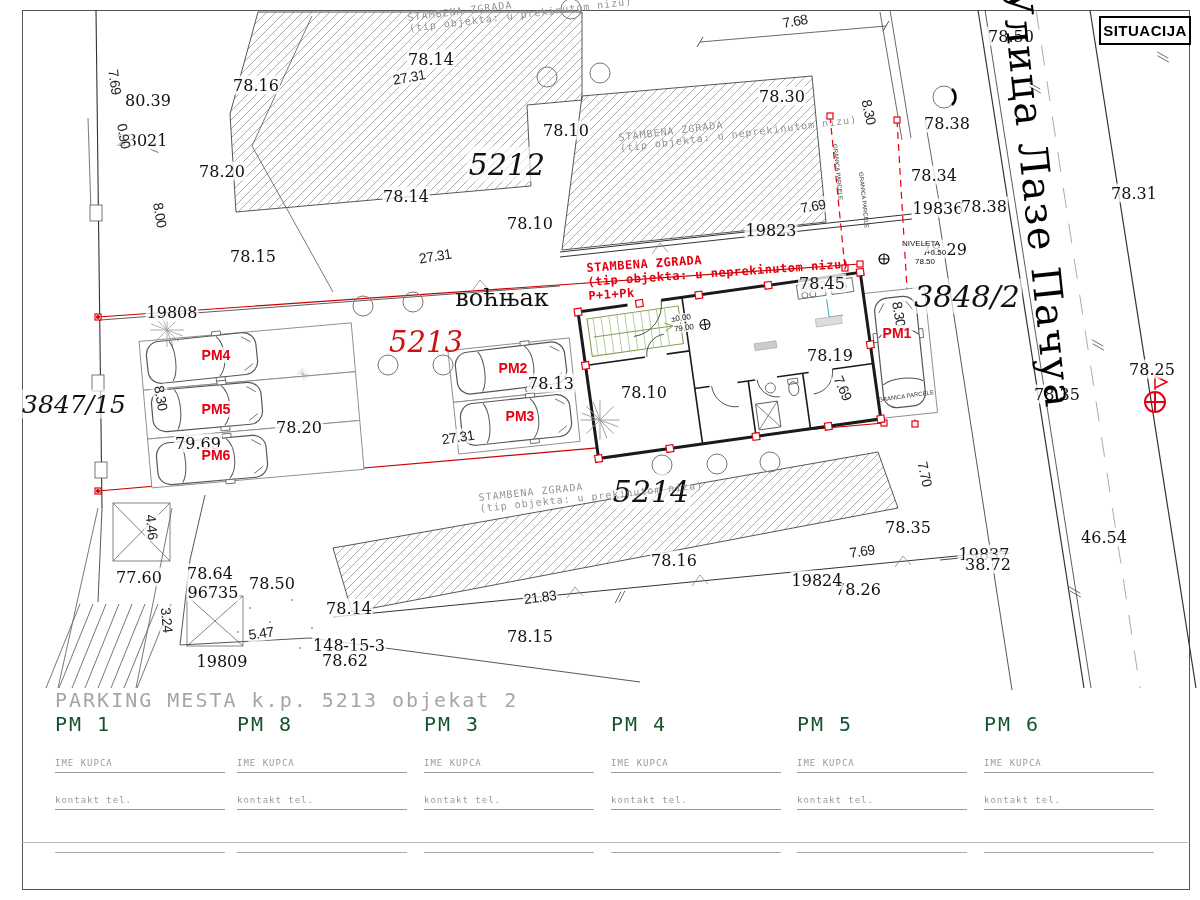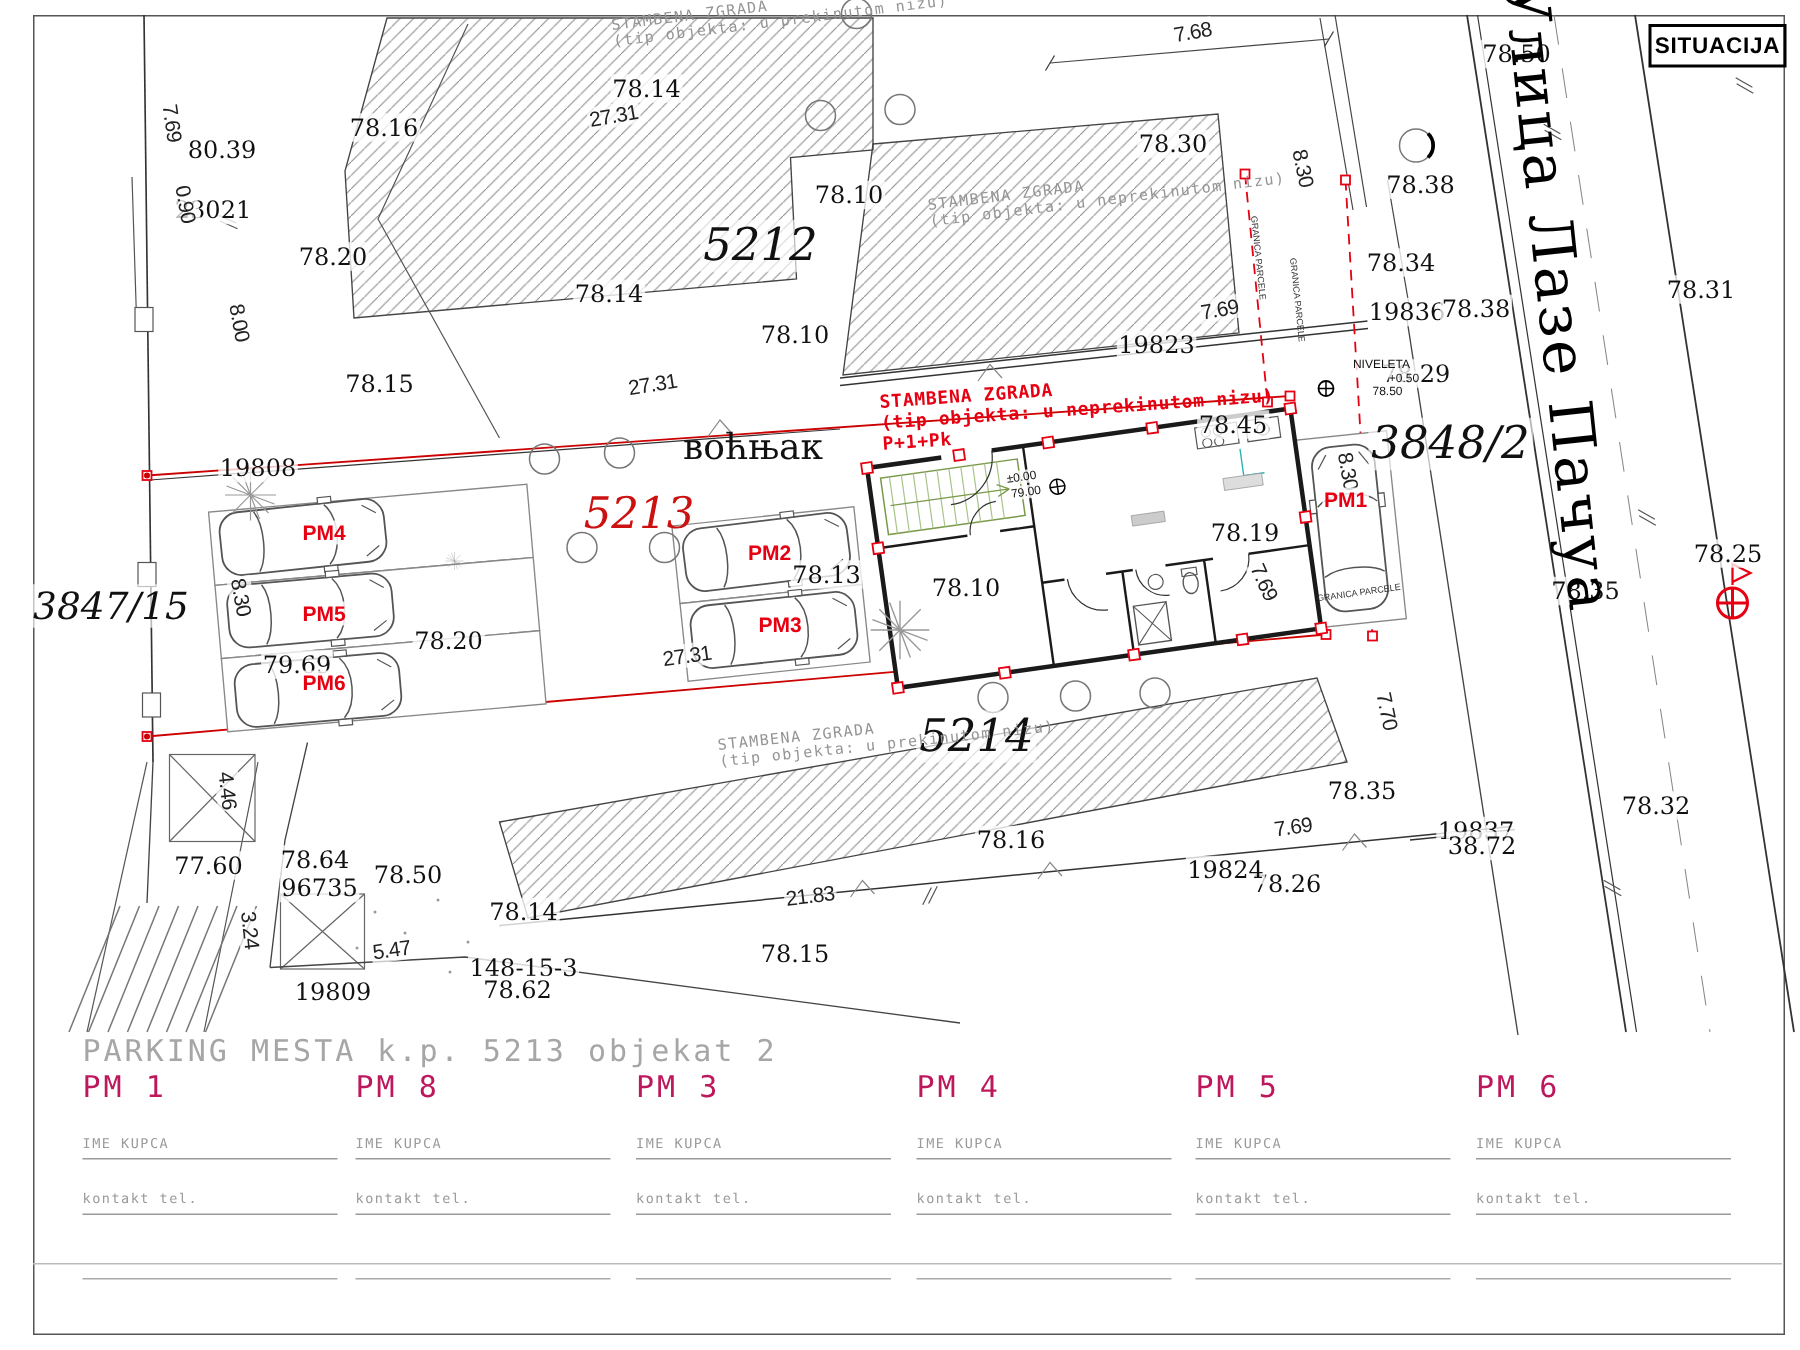--- a/index.html
+++ b/index.html
@@ -22,21 +22,21 @@
   .note.gray{font:10px "DejaVu Sans Mono",monospace;color:#949494;letter-spacing:1px;}
   .note.red{font:700 12px "DejaVu Sans Mono",monospace;color:#e60012;letter-spacing:.5px;line-height:1.15;}
   #situacija-box{position:absolute;left:1099px;top:16px;width:88px;height:25px;border:2px solid #000;
     z-index:3;display:flex;align-items:center;justify-content:center;
     font:900 15px "Liberation Sans",sans-serif;letter-spacing:.5px;}
   
   #parking{position:absolute;left:0;top:680px;width:1088px;height:165px;z-index:2;}
   #parking-title{position:absolute;left:55px;top:8px;font:20px "DejaVu Sans Mono",monospace;
     color:#a6a6a6;letter-spacing:2px;}
   .pcol{position:absolute;top:32px;width:170px;}
-  .pcol .phead{font:20px "DejaVu Sans Mono",monospace;color:#be185d;letter-spacing:2px;}
+  .pcol .phead{font:20px "DejaVu Sans Mono",monospace;color:#14532d;letter-spacing:2px;}
   .pcol .fld{margin-top:22px;border-bottom:1px solid #9a9a9a;padding-bottom:2px;
     font:9px "DejaVu Sans Mono",monospace;color:#9a9a9a;letter-spacing:1px;height:12px;}
   .pcol .blank{margin-top:30px;border-bottom:1px solid #aaa;height:12px;}
   
   #titleblock{position:absolute;left:22px;top:848px;width:1166px;height:40px;border:1px solid #777;
     z-index:2;display:flex;align-items:center;padding-left:8px;box-sizing:border-box;}
   #tb-line{position:absolute;left:22px;top:842px;width:1166px;border-top:1px solid #bbb;z-index:2;}
   #company{font:900 30px "Liberation Sans",sans-serif;letter-spacing:-1px;transform:scaleX(.82);
     transform-origin:0 50%;white-space:nowrap;}
   #city{font:26px "Liberation Sans",sans-serif;color:#222;margin-left:-28px;white-space:nowrap;}
@@ -321,21 +321,21 @@
       <div class="lbl elev" style="left: 551px; top: 383px; transform: translate(-50%, -50%);">78.13</div>
       <div class="lbl elev" style="left: 830px; top: 355px; transform: translate(-50%, -50%);">78.19</div>
       <div class="lbl elev" style="left: 644px; top: 392px; transform: translate(-50%, -50%);">78.10</div>
       <div class="lbl elev" style="left: 1152px; top: 369px; transform: translate(-50%, -50%);">78.25</div>
       <div class="lbl elev" style="left: 1057px; top: 394px; transform: translate(-50%, -50%);">78.35</div>
       <div class="lbl elev" style="left: 299px; top: 427px; transform: translate(-50%, -50%);">78.20</div>
       <div class="lbl elev" style="left: 198px; top: 443px; transform: translate(-50%, -50%);">79.69</div>
       <div class="lbl elev" style="left: 908px; top: 527px; transform: translate(-50%, -50%);">78.35</div>
       <div class="lbl elev" style="left: 674px; top: 560px; transform: translate(-50%, -50%);">78.16</div>
       <div class="lbl elev" style="left: 858px; top: 589px; transform: translate(-50%, -50%);">78.26</div>
-      <div class="lbl elev" style="left: 1104px; top: 537px; transform: translate(-50%, -50%);">78.32</div>
+      <div class="lbl elev" style="left: 1104px; top: 537px; transform: translate(-50%, -50%);">46.54</div>
       <div class="lbl elev" style="left: 984px; top: 554px; transform: translate(-50%, -50%);">19837</div>
       <div class="lbl elev" style="left: 988px; top: 564px; transform: translate(-50%, -50%);">38.72</div>
       <div class="lbl elev" style="left: 817px; top: 580px; transform: translate(-50%, -50%);">19824</div>
       <div class="lbl elev" style="left: 139px; top: 577px; transform: translate(-50%, -50%);">77.60</div>
       <div class="lbl elev" style="left: 210px; top: 573px; transform: translate(-50%, -50%);">78.64</div>
       <div class="lbl elev" style="left: 213px; top: 592px; transform: translate(-50%, -50%);">96735</div>
       <div class="lbl elev" style="left: 272px; top: 583px; transform: translate(-50%, -50%);">78.50</div>
       <div class="lbl elev" style="left: 349px; top: 608px; transform: translate(-50%, -50%);">78.14</div>
       <div class="lbl elev" style="left: 349px; top: 645px; transform: translate(-50%, -50%);">148-15-3</div>
       <div class="lbl elev" style="left: 345px; top: 660px; transform: translate(-50%, -50%);">78.62</div>

